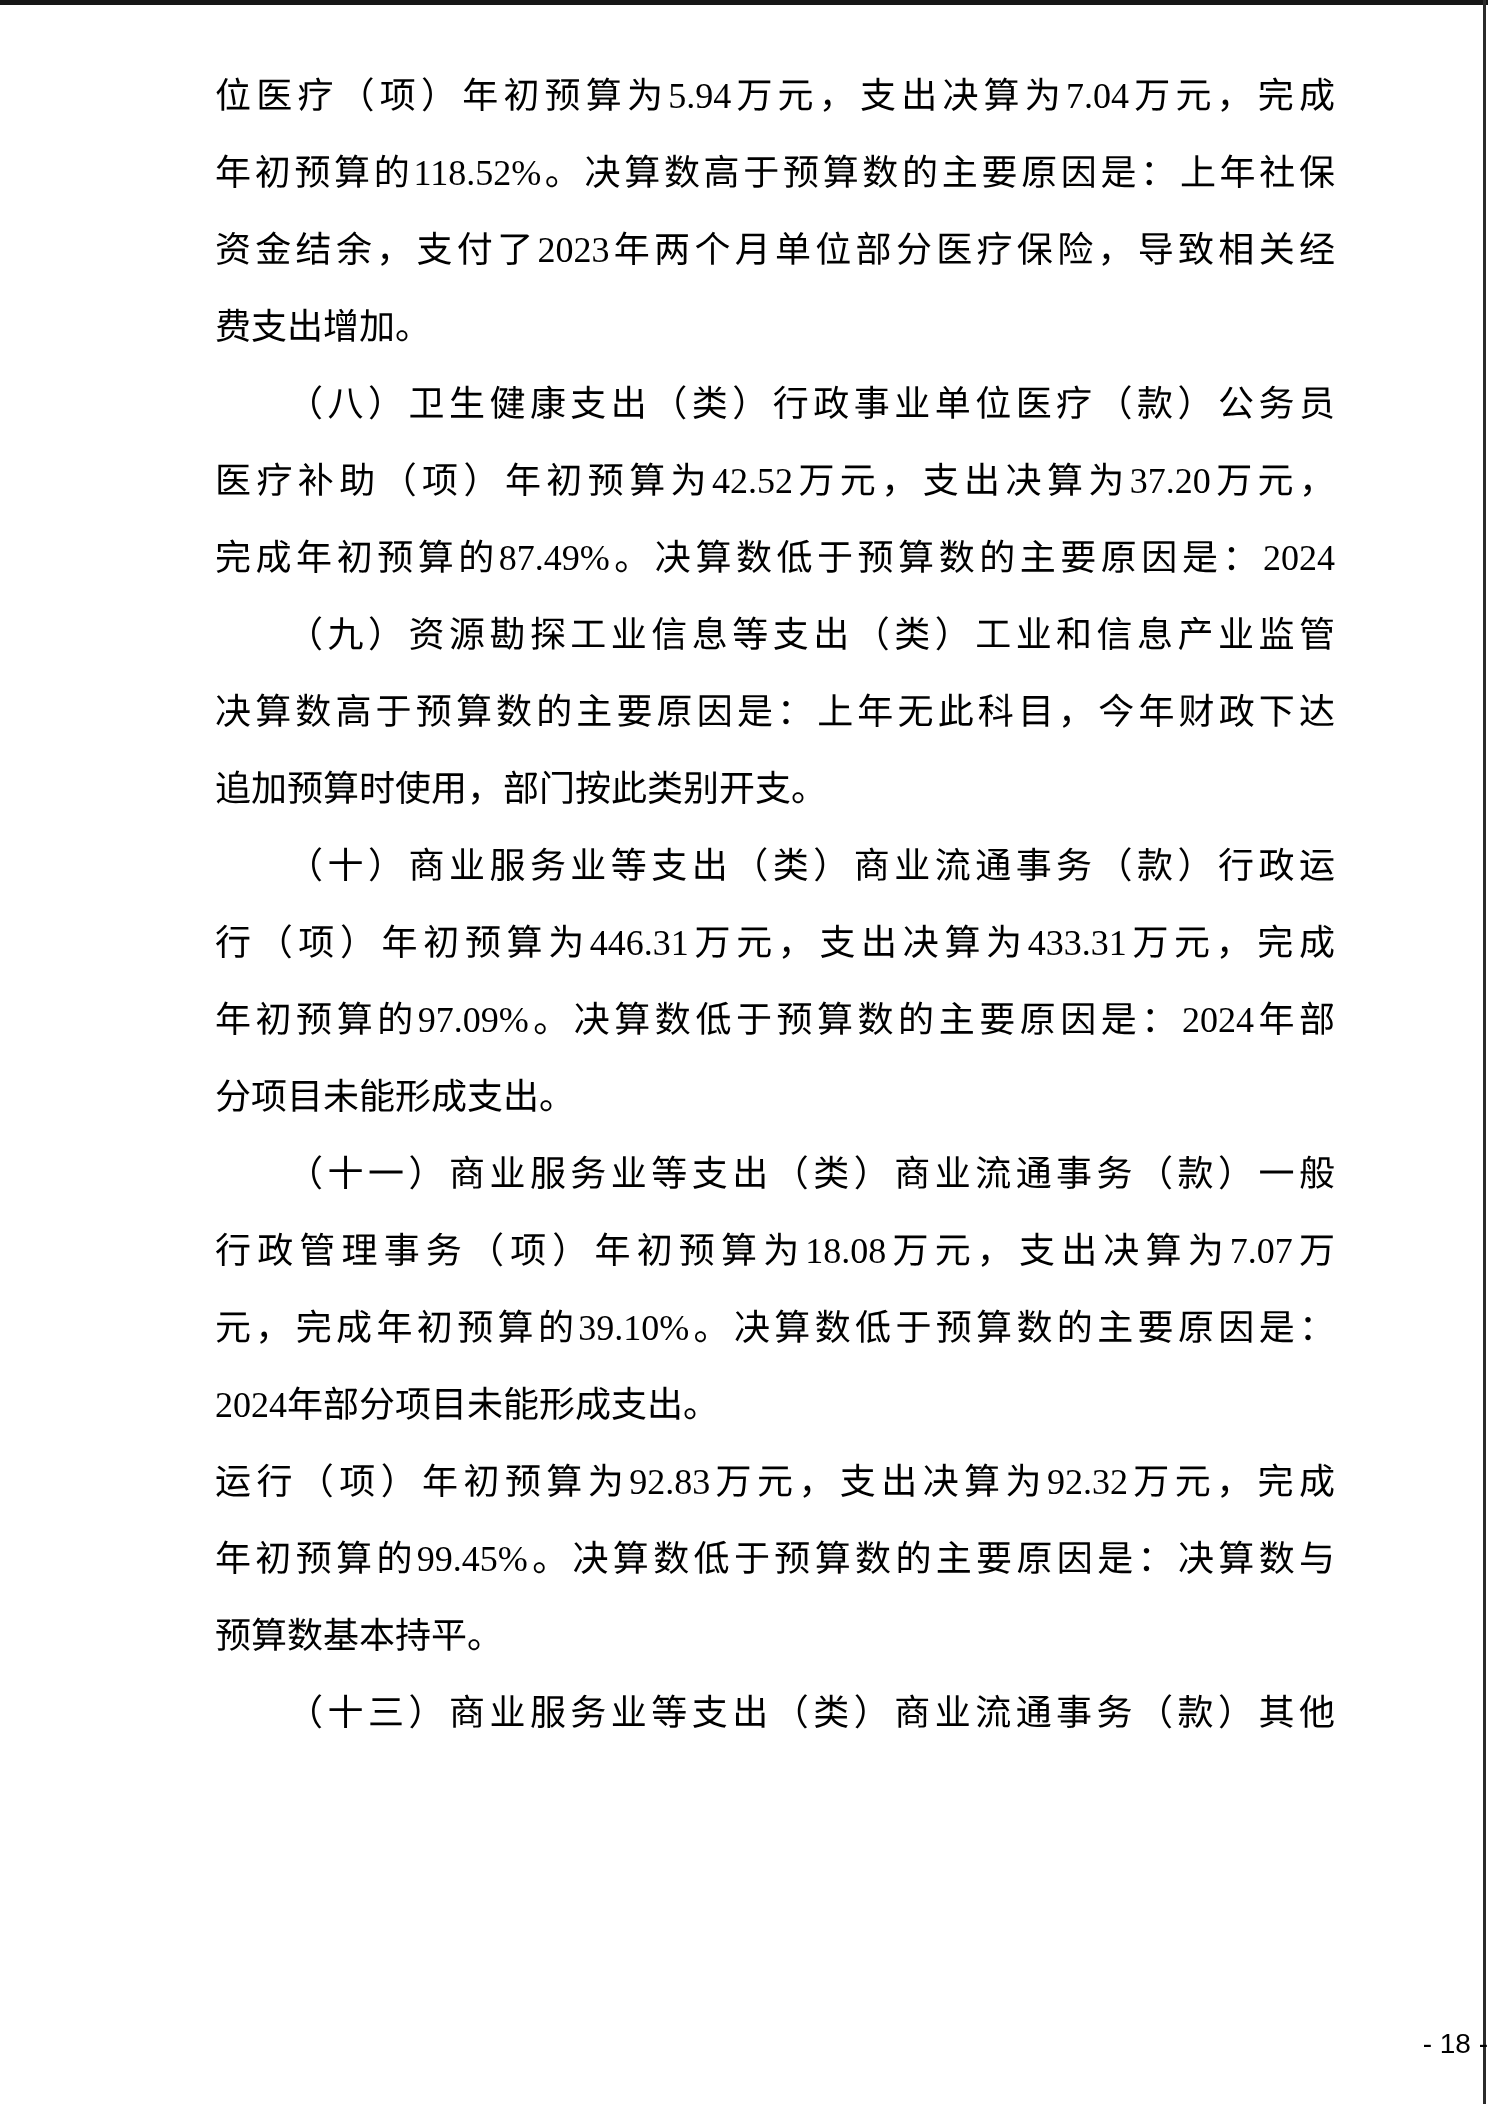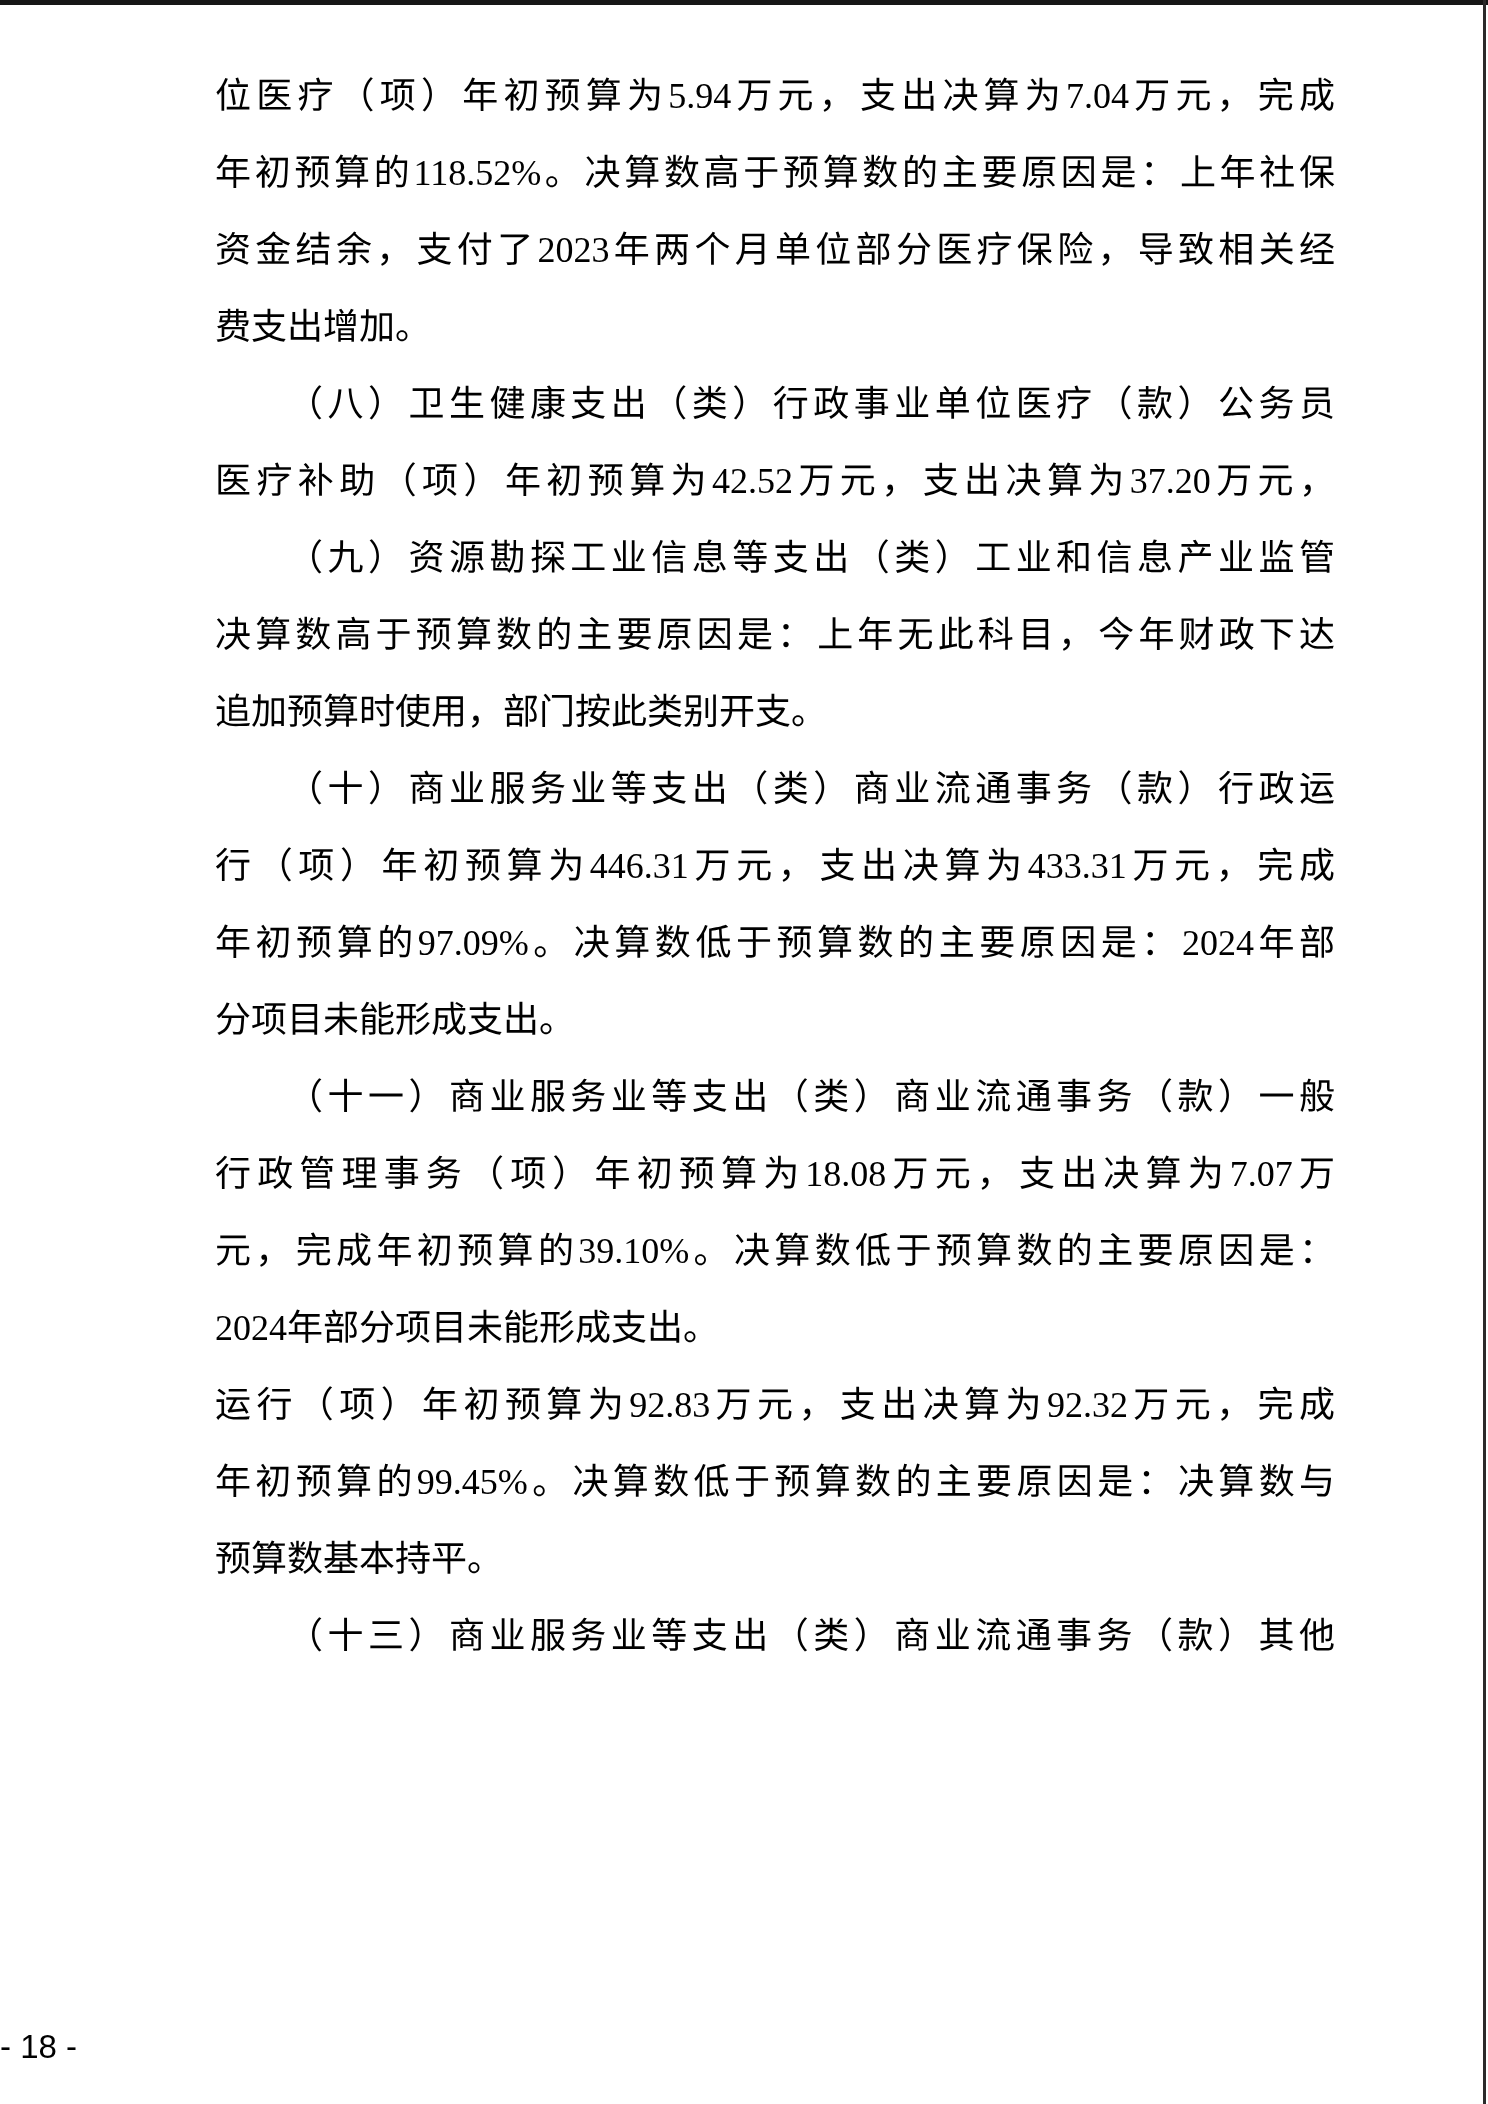--- a/index.html
+++ b/index.html
@@ -52,40 +52,41 @@
     text-align-last: left;
   }
   .line.indent {
     text-indent: 2em;
   }
   .footer {
     position: absolute;
     left: 0;
     top: 2028px;
     width: 100%;
-    text-align: left;
+    text-align: right;
     font-family: "Liberation Sans", "DejaVu Sans", sans-serif;
-    font-size: 33px;
+    font-size: 28px;
     color: #000000;
   }
 </style>
 </head>
 <body>
 
 <div class="page">
   <div class="top-edge"></div>
   <div class="right-edge"></div>
 
   <main class="text-block" id="text-block">
       <div class="line justify">位医疗（项）年初预算为5.94万元，支出决算为7.04万元，完成</div>
       <div class="line justify">年初预算的118.52%。决算数高于预算数的主要原因是：上年社保</div>
       <div class="line justify">资金结余，支付了2023年两个月单位部分医疗保险，导致相关经</div>
       <div class="line left">费支出增加。</div>
       <div class="line justify indent">（八）卫生健康支出（类）行政事业单位医疗（款）公务员</div>
       <div class="line justify">医疗补助（项）年初预算为42.52万元，支出决算为37.20万元，</div>
+      <div class="line justify">完成年初预算的87.49%。决算数低于预算数的主要原因是：2024</div>
       <div class="line justify indent">（九）资源勘探工业信息等支出（类）工业和信息产业监管</div>
       <div class="line justify">决算数高于预算数的主要原因是：上年无此科目，今年财政下达</div>
       <div class="line left">追加预算时使用，部门按此类别开支。</div>
       <div class="line justify indent">（十）商业服务业等支出（类）商业流通事务（款）行政运</div>
       <div class="line justify">行（项）年初预算为446.31万元，支出决算为433.31万元，完成</div>
       <div class="line justify">年初预算的97.09%。决算数低于预算数的主要原因是：2024年部</div>
       <div class="line left">分项目未能形成支出。</div>
       <div class="line justify indent">（十一）商业服务业等支出（类）商业流通事务（款）一般</div>
       <div class="line justify">行政管理事务（项）年初预算为18.08万元，支出决算为7.07万</div>
       <div class="line justify">元，完成年初预算的39.10%。决算数低于预算数的主要原因是：</div>

